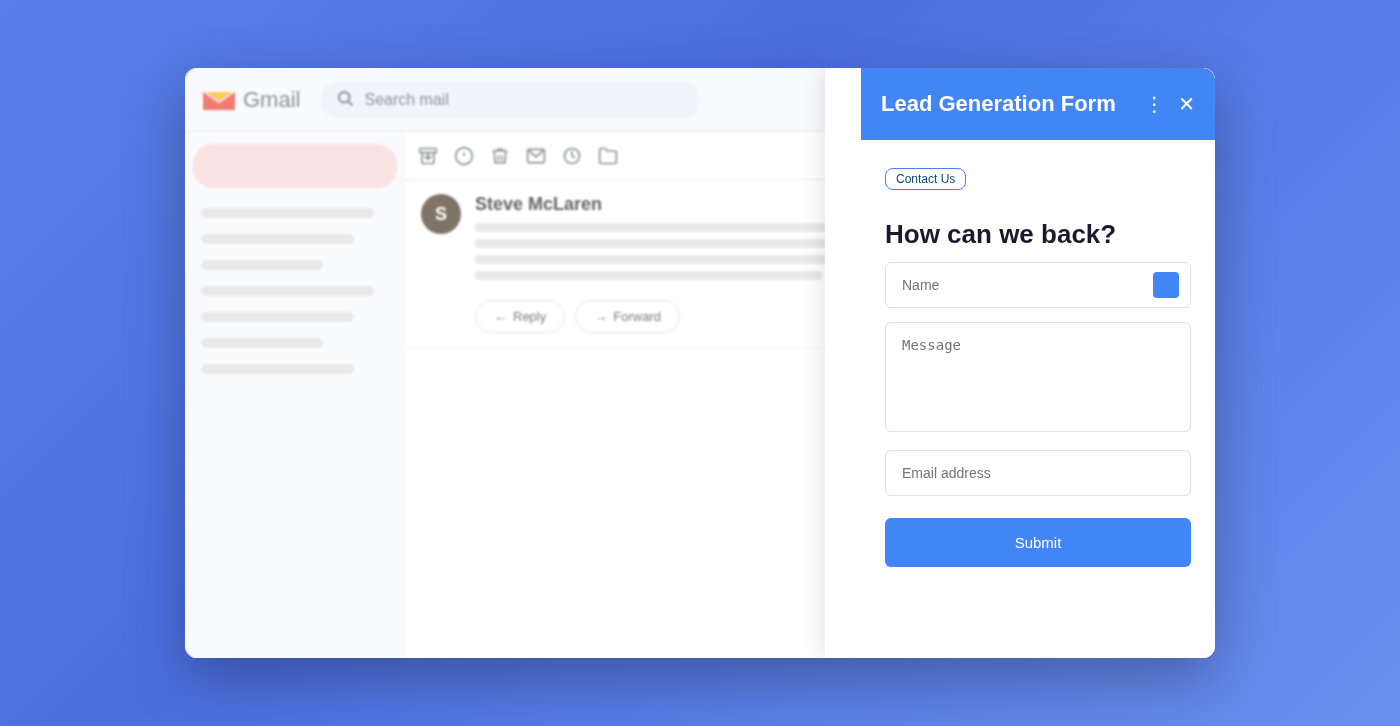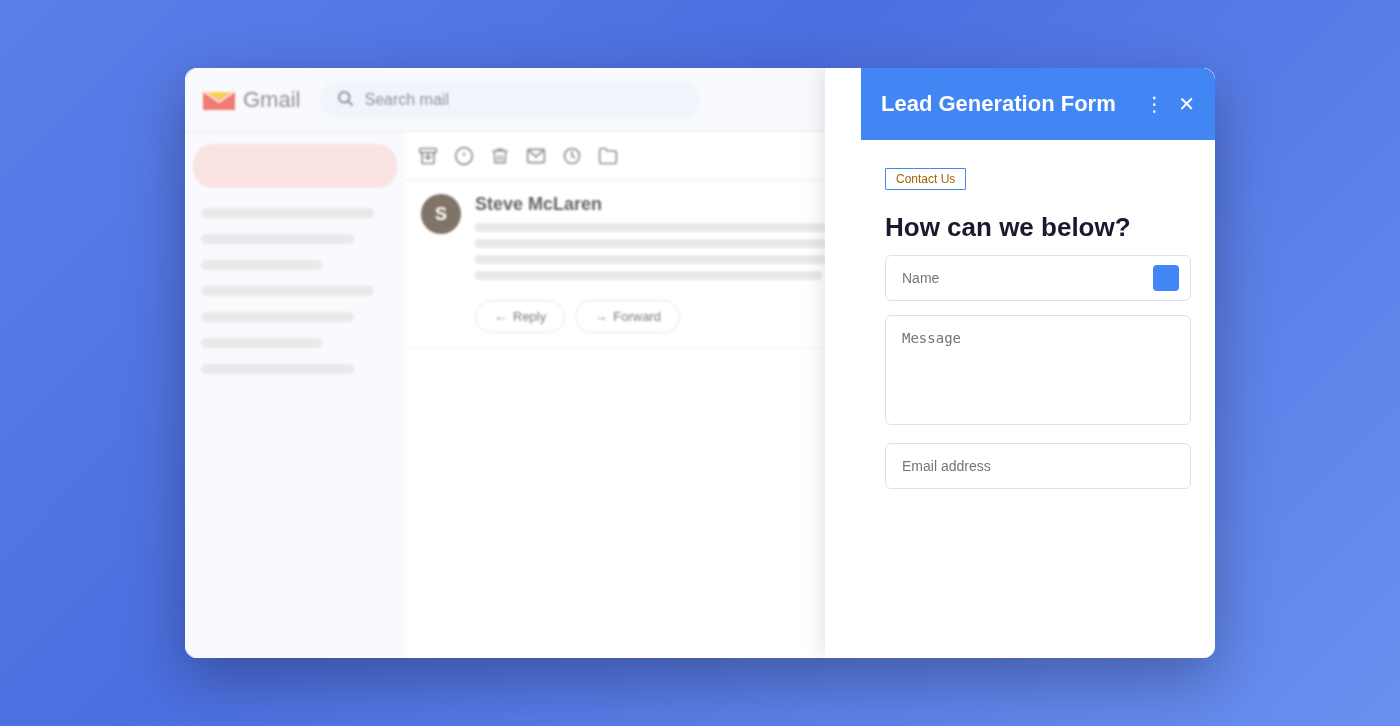--- a/index.html
+++ b/index.html
@@ -300,25 +300,25 @@
 
     .panel-body {
       padding: 28px 24px;
       flex: 1;
       overflow-y: auto;
     }
 
     .contact-us-badge {
       display: inline-block;
       border: 1.5px solid #4285f4;
-      color: #a16207;
+      color: #0c4a6e;
       font-size: 12px;
       padding: 3px 10px;
-      border-radius: 1px;
-      margin-bottom: 22px;
+      border-radius: 8px;
+      margin-bottom: 29px;
     }
 
     .form-heading {
       font-size: 26px;
       font-weight: 700;
       color: #1a1a2e;
       margin-bottom: 12px;
       line-height: 1.2;
     }
 
@@ -535,30 +535,31 @@
     <div class="panel-header">
       <span class="panel-title">Lead Generation Form</span>
       <div class="panel-header-actions">
         <span class="panel-header-icon">⋮</span>
         <span class="panel-header-icon">✕</span>
       </div>
     </div>
 
     <div class="panel-body">
       <div class="contact-us-badge">Contact Us</div>
-      <h2 class="form-heading">How can we below?</h2>
+      <h2 class="form-heading">How can we back?</h2>
 
       <div class="form-field name-field-wrapper">
         <input class="form-input" type="text" placeholder="Name" style="">
         <div class="name-blue-indicator"></div>
       </div>
 
       <div class="form-field">
         <textarea class="form-textarea" placeholder="Message" style=""></textarea>
       </div>
 
       <div class="form-field">
         <input class="form-input" type="email" placeholder="Email address" style="">
       </div>
 
+      <button class="submit-btn">Submit</button>
     </div>
   </div>
 </div>
 
 </body></html>

